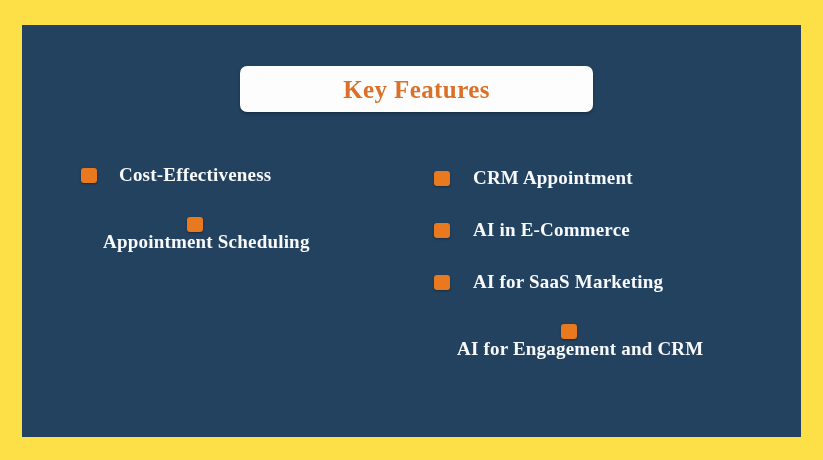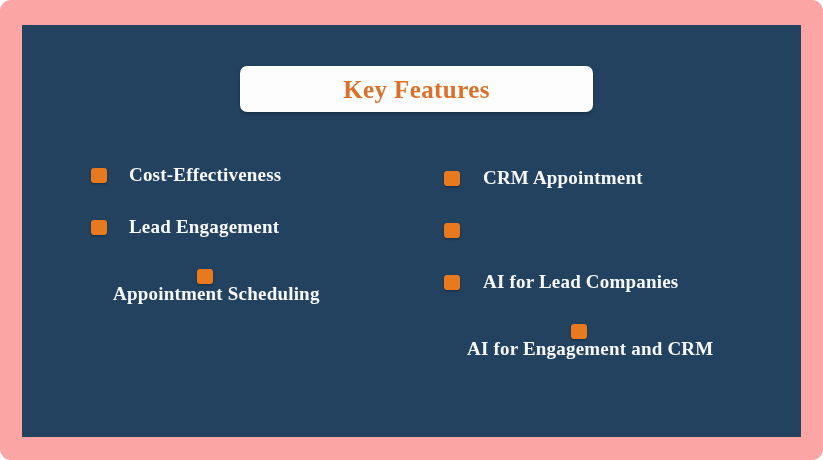--- a/index.html
+++ b/index.html
@@ -11,23 +11,22 @@
     height: 460px;
     overflow: hidden;
     font-family: "Liberation Serif", "DejaVu Serif", serif;
   }
 
   
   #slide {
     position: relative;
     width: 823px;
     height: 460px;
-    background: #fca5a5;
+    background: #fde047;
     box-sizing: border-box;
-    border-radius: 11px;
   }
 
   
   #panel {
     position: absolute;
     left: 22px;
     top: 25px;
     width: 779px;
     height: 412px;
     background: #23425F;
@@ -54,21 +53,21 @@
     font-size: 25px;
     font-weight: bold;
     letter-spacing: 0.4px;
     line-height: 1;
     white-space: nowrap;
   }
 
   
   #features {
     position: absolute;
-    left: 10px;
+    left: 0;
     top: 0;
     width: 738px;
     height: 412px;
   }
   .column {
     position: absolute;
     top: 0;
   }
   .column.left  { left: 59px;  top: 140px; }
   .column.right { left: 412px; top: 143px; }
@@ -114,46 +113,43 @@
     <div id="features">
 
       <div class="column left">
 
         <div class="feature-row">
           <span class="bullet"></span>
           <span class="feature-label">Cost-Effectiveness</span>
         </div>
 
 
-        <div class="feature-row">
-          <span class="bullet"></span>
-          <span class="feature-label">Lead Engagement</span>
-        </div>
 
         <div class="feature-row">
           <span class="bullet"></span>
           <span class="feature-label">Appointment Scheduling</span>
         </div>
 
       </div>
 
       <div class="column right">
 
         <div class="feature-row">
           <span class="bullet"></span>
           <span class="feature-label">CRM Appointment</span>
         </div>
 
         <div class="feature-row">
           <span class="bullet"></span>
+          <span class="feature-label">AI in E-Commerce</span>
         </div>
 
         <div class="feature-row">
           <span class="bullet"></span>
-          <span class="feature-label">AI for Lead Companies</span>
+          <span class="feature-label">AI for SaaS Marketing</span>
         </div>
 
         <div class="feature-row">
           <span class="bullet"></span>
           <span class="feature-label">AI for Engagement and CRM</span>
         </div>
 
       </div>
 
     </div>

